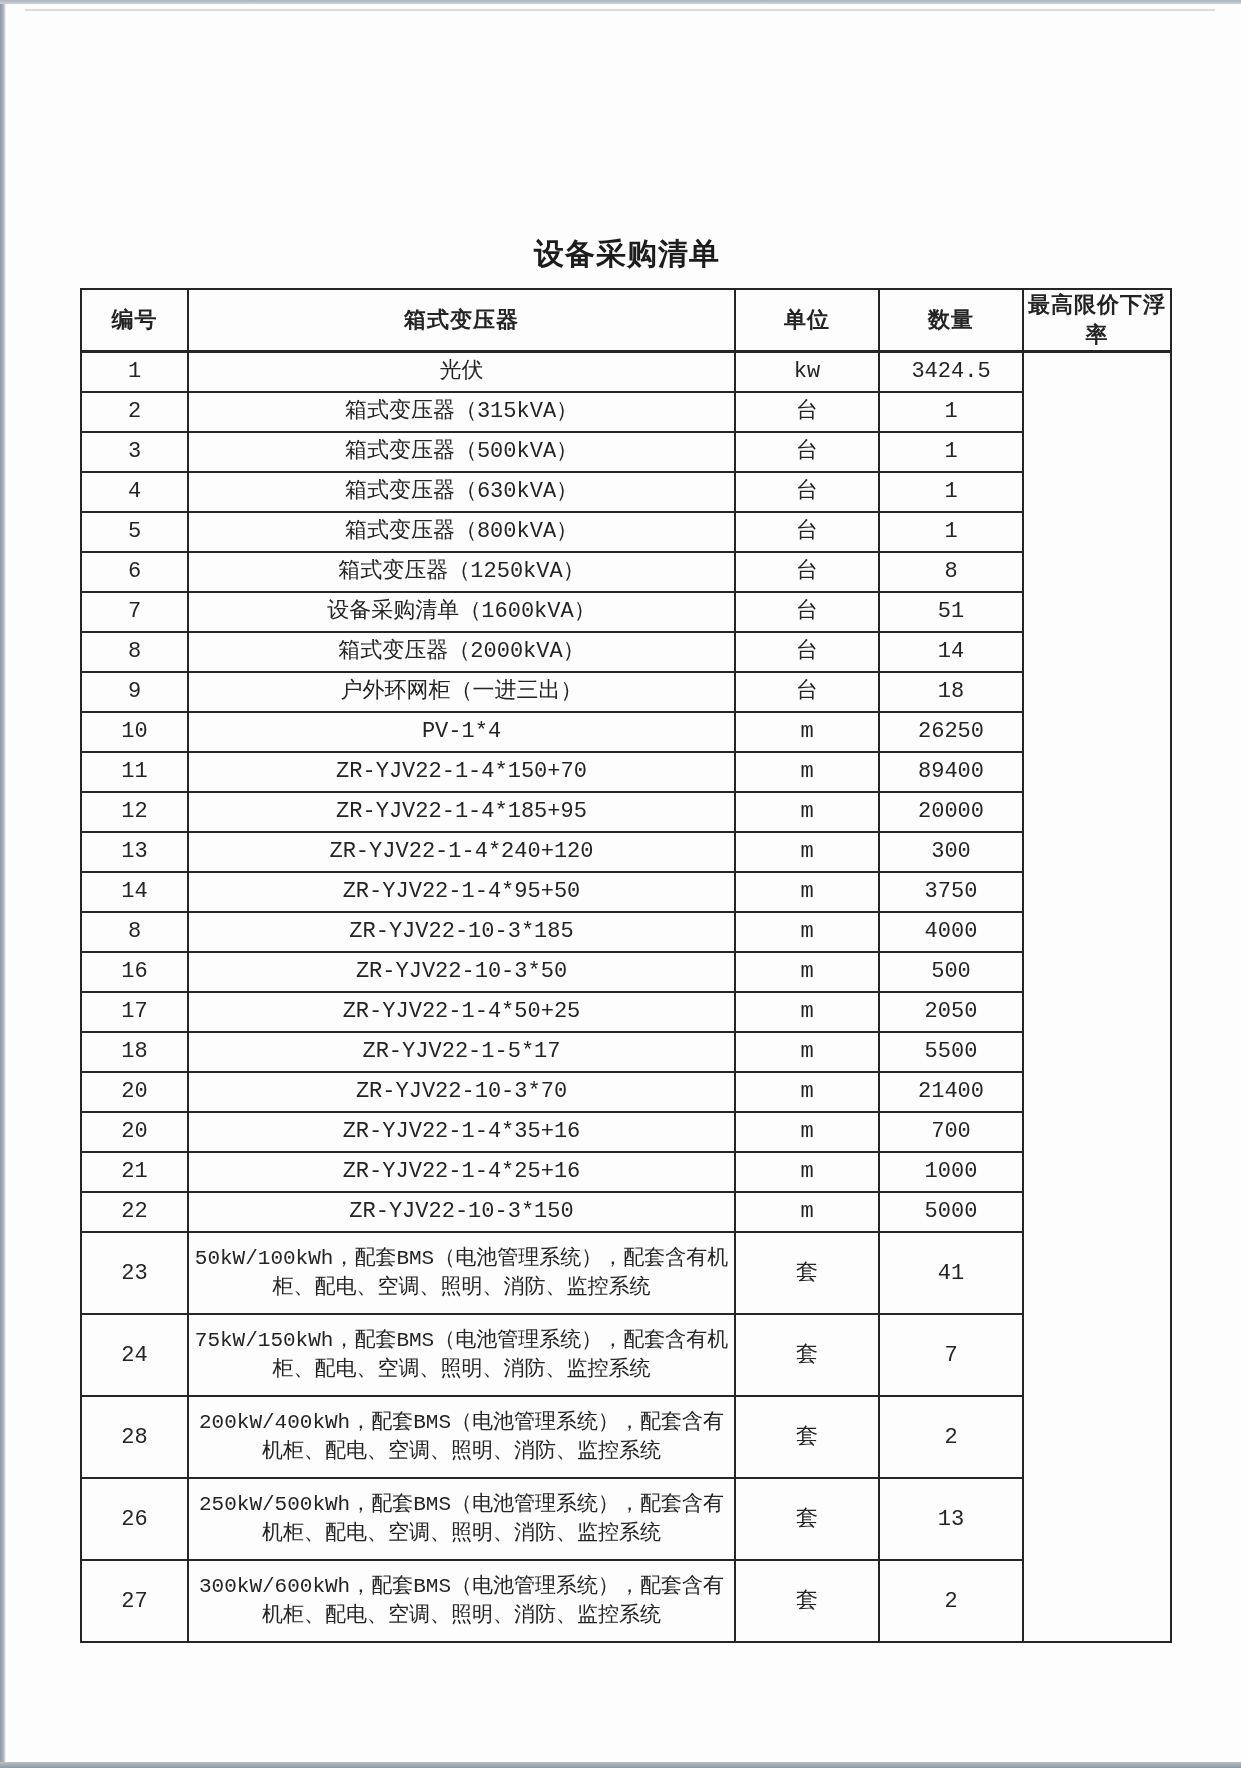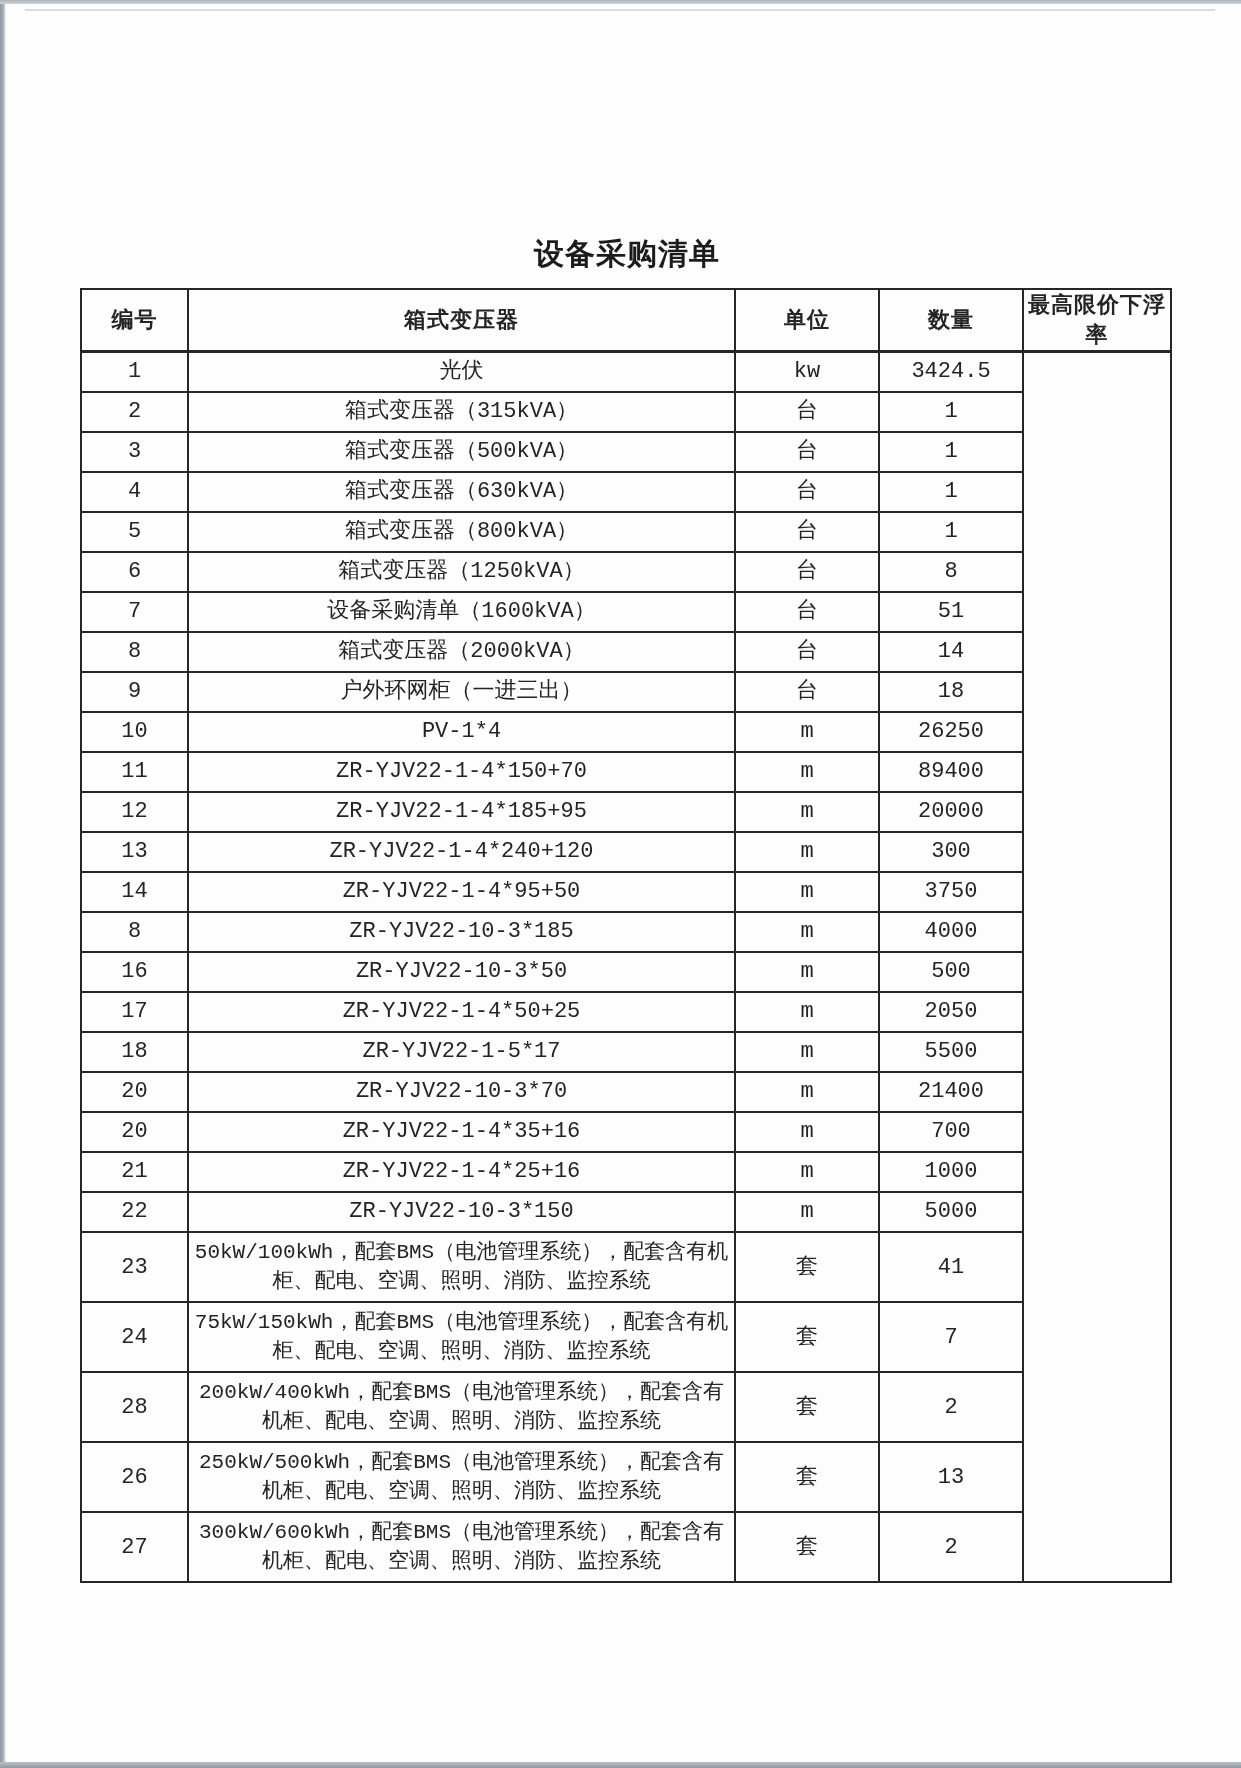--- a/index.html
+++ b/index.html
@@ -63,21 +63,21 @@
     color:#242424;
   }
   .procurement thead th{
     height:30px;
     border-bottom-width:3px;
     font-weight:600;
     letter-spacing:1px;
   }
   .procurement tbody td{height:38px;line-height:26px;}
   .procurement tbody tr.tall td{height:60px;line-height:29px;}
-  .procurement tbody tr.tall td.name-cell{font-size:21px;padding:4px 5px;}
+  .procurement tbody tr.tall td.name-cell{font-size:21px;padding:10px 5px;}
   .procurement td.discount-cell{background:#fdfdfd;}
 </style>
 </head>
 <body>
 
 <div class="sheet">
   <div class="edge-left"></div>
   <div class="edge-top"></div>
   <div class="edge-top-hairline"></div>
   <div class="edge-bottom"></div>

